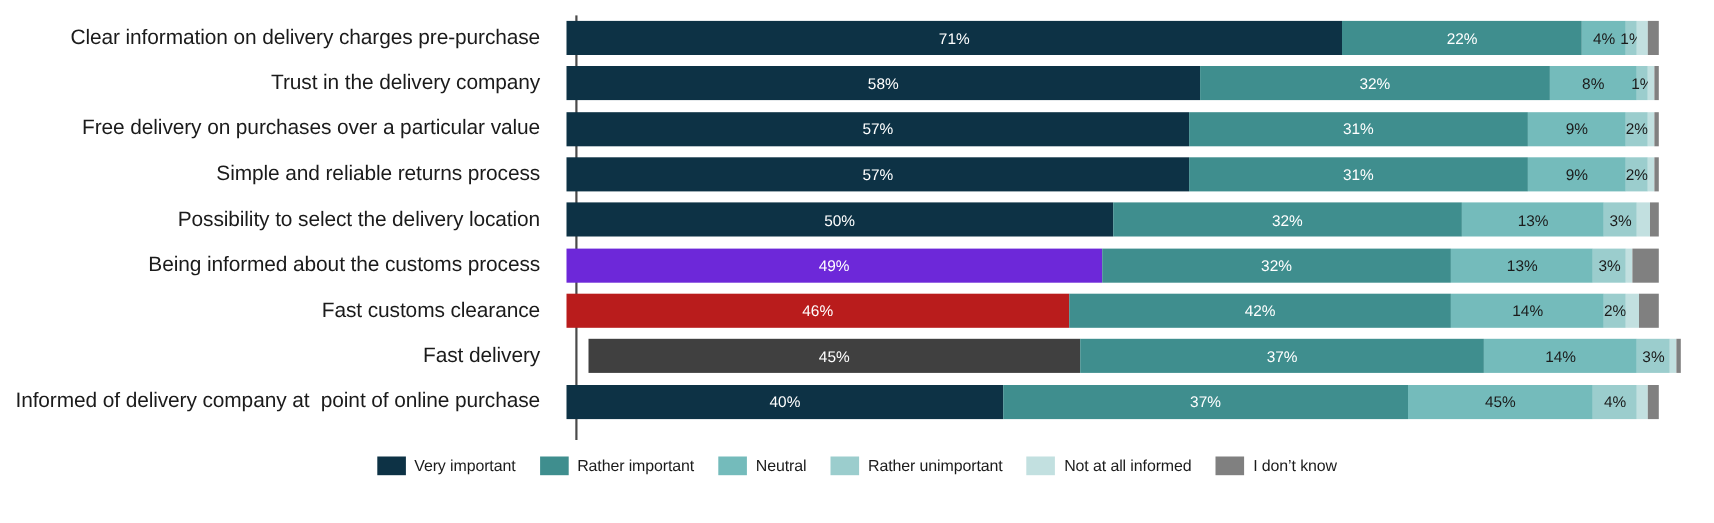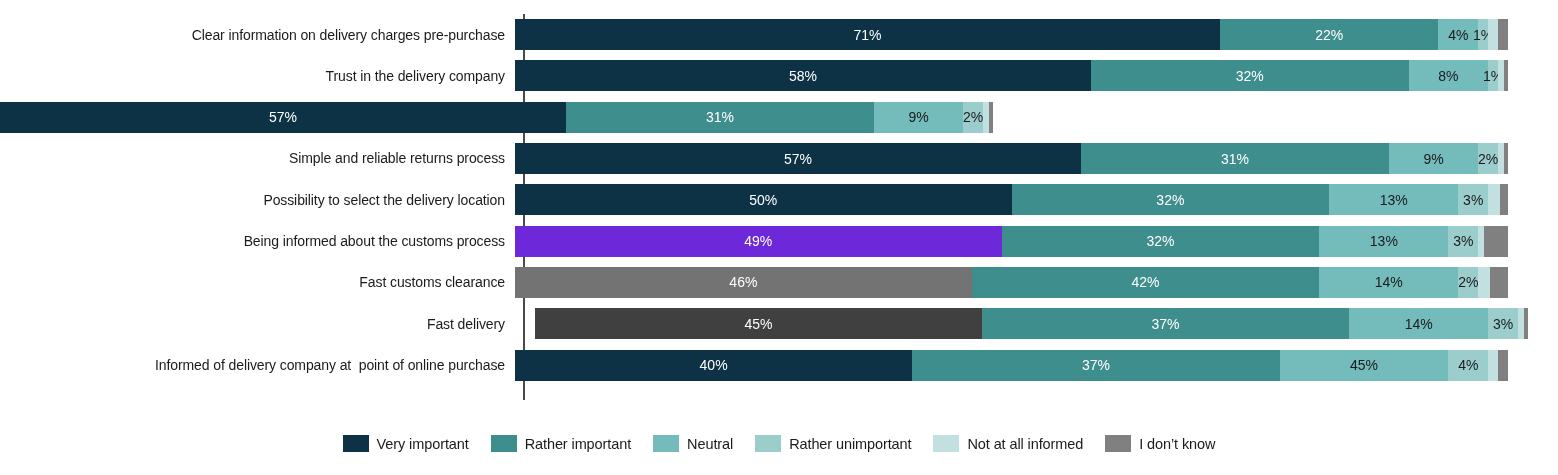--- a/index.html
+++ b/index.html
@@ -28,22 +28,22 @@
   .row {
     position: relative;
     display: flex;
     align-items: center;
     height: 41.3px;
   }
   .cat-label {
     width: 515px;
     flex: 0 0 515px;
     text-align: right;
-    padding-right: 10px;
-    font-size: 14px;
+    padding-right: 24px;
+    font-size: 19px;
     color: #1b1b1b;
     line-height: 1.15;
     white-space: pre;
     letter-spacing: -0.1px;
   }
   .bar-track {
     position: relative;
     flex: 0 0 993px;
     width: 993px;
     height: 31px;
@@ -85,21 +85,20 @@
     width: 1558px;
     display: flex;
     justify-content: center;
     align-items: center;
     gap: 0px;
   }
   .legend-item {
     display: flex;
     align-items: center;
     margin-right: 22px;
-    margin-top: 20px;
   }
   .legend-item:last-child { margin-right: 0; }
   .legend-swatch {
     width: 26px;
     height: 17px;
     margin-right: 8px;
     flex: 0 0 26px;
   }
   .legend-text {
     font-size: 14.5px;
@@ -148,20 +147,21 @@
             <span class="seg-label dark">8%</span>
           </div>
           <div class="seg" style="background: rgb(155, 205, 205); width: 9.93px; flex: 0 0 9.93px;">
             <span class="seg-label dark">1%</span>
           </div>
           <div class="seg" style="background: rgb(194, 224, 224); width: 5.958px; flex: 0 0 5.958px;"></div>
           <div class="seg" style="background: rgb(128, 128, 128); width: 3.972px; flex: 0 0 3.972px;"></div>
         </div>
       </div>
       <div class="row">
+        <div class="cat-label">Free delivery on purchases over a particular value</div>
         <div class="bar-track">
           <div class="seg" style="background: rgb(13, 50, 69); width: 566.01px; flex: 0 0 566.01px;">
             <span class="seg-label light">57%</span>
           </div>
           <div class="seg" style="background: rgb(63, 142, 142); width: 307.83px; flex: 0 0 307.83px;">
             <span class="seg-label light">31%</span>
           </div>
           <div class="seg" style="background: rgb(116, 187, 187); width: 89.37px; flex: 0 0 89.37px;">
             <span class="seg-label dark">9%</span>
           </div>
@@ -225,21 +225,21 @@
           <div class="seg" style="background: rgb(155, 205, 205); width: 29.79px; flex: 0 0 29.79px;">
             <span class="seg-label dark">3%</span>
           </div>
           <div class="seg" style="background: rgb(194, 224, 224); width: 5.958px; flex: 0 0 5.958px;"></div>
           <div class="seg" style="background: rgb(128, 128, 128); width: 23.832px; flex: 0 0 23.832px;"></div>
         </div>
       </div>
       <div class="row">
         <div class="cat-label">Fast customs clearance</div>
         <div class="bar-track">
-          <div class="seg" style="background: #737373; width: 456.78px; flex: 0 0 456.78px;">
+          <div class="seg" style="background: #b91c1c; width: 456.78px; flex: 0 0 456.78px;">
             <span class="seg-label light">46%</span>
           </div>
           <div class="seg" style="background: rgb(63, 142, 142); width: 347.55px; flex: 0 0 347.55px;">
             <span class="seg-label light">42%</span>
           </div>
           <div class="seg" style="background: rgb(116, 187, 187); width: 139.02px; flex: 0 0 139.02px;">
             <span class="seg-label dark">14%</span>
           </div>
           <div class="seg" style="background: rgb(155, 205, 205); width: 19.86px; flex: 0 0 19.86px;">
             <span class="seg-label dark">2%</span>

